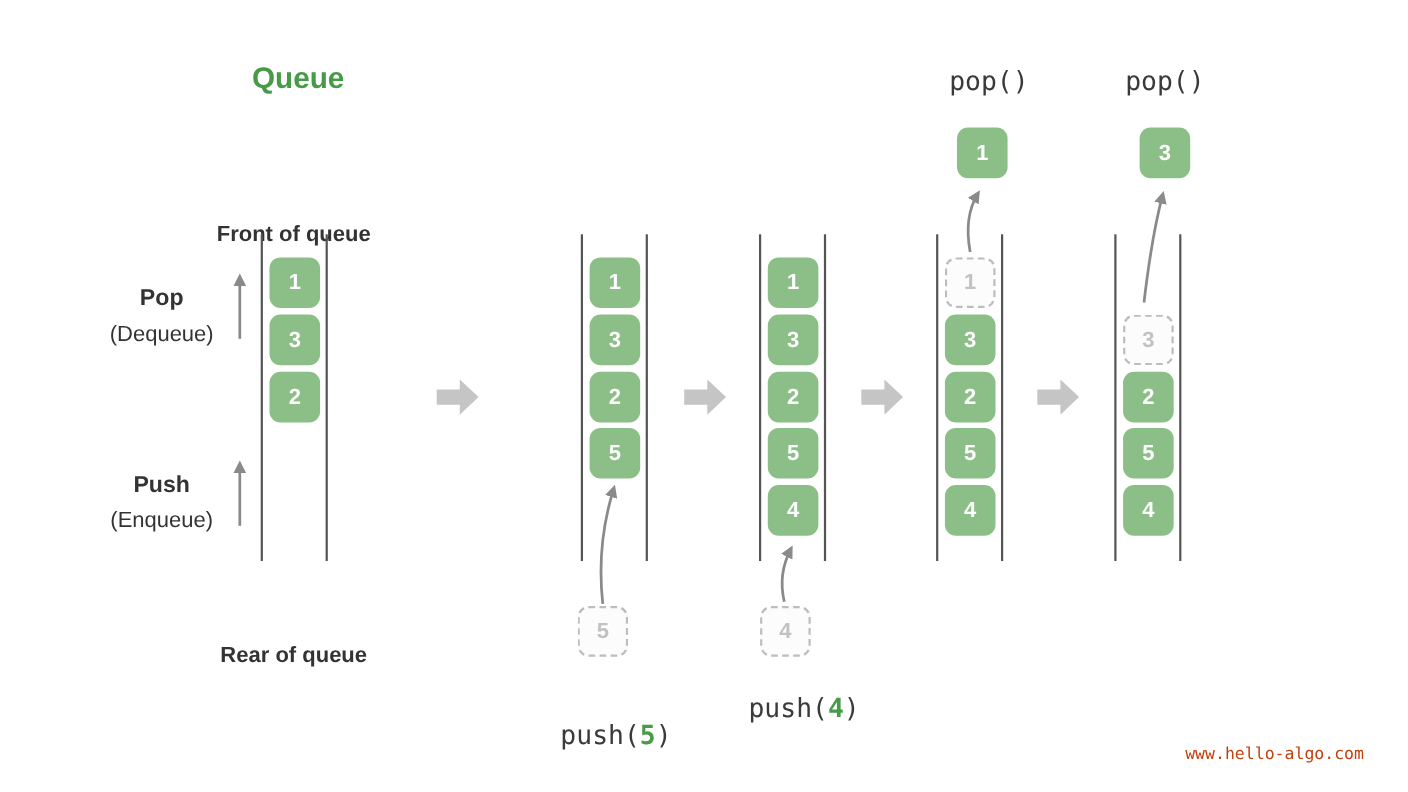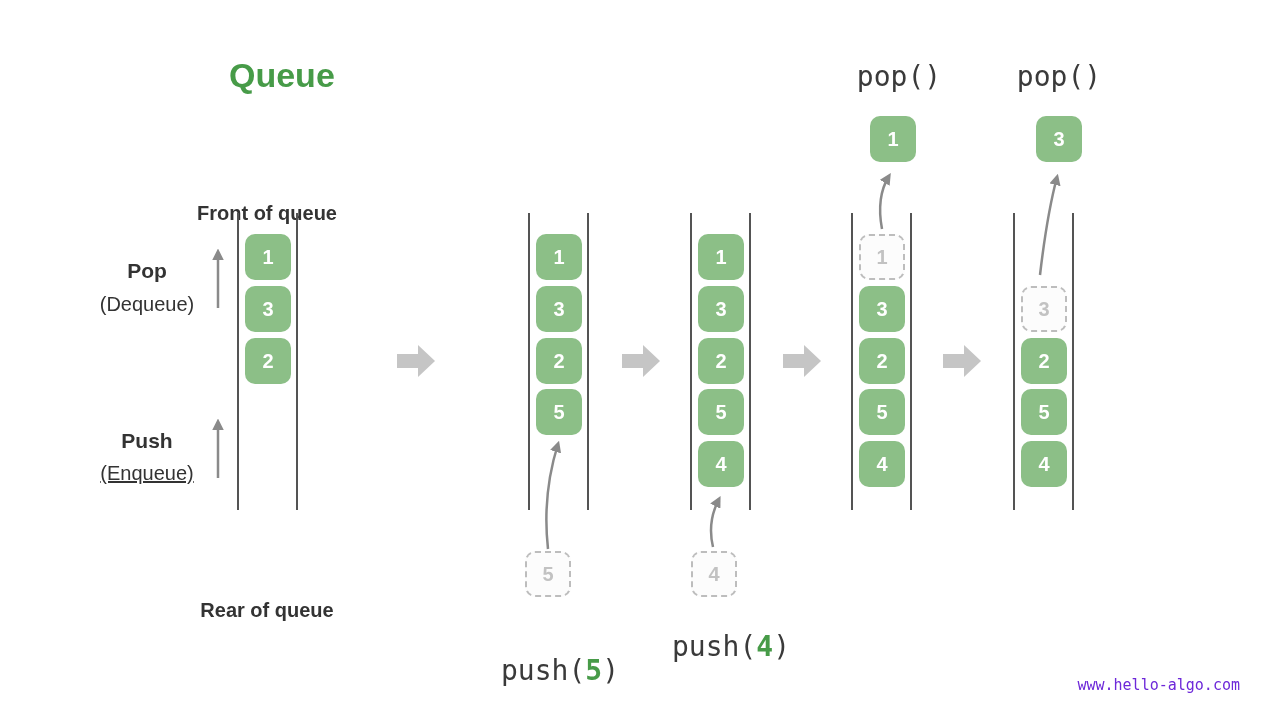--- a/index.html
+++ b/index.html
@@ -1,39 +1,39 @@
 <!DOCTYPE html>
 <html><head>
 <meta charset="utf-8">
 <style>
   html,body{margin:0;padding:0;background:#fff;}
   .canvas{position:relative;width:1280px;height:720px;background:#ffffff;
           font-family:"Liberation Sans",sans-serif;overflow:hidden;}
 
   
-  .title{position:absolute;left:229px;top:56px;font-size:34px;font-weight:700;color:#479b48;}
+  .title{position:absolute;left:229px;top:56px;font-size:27px;font-weight:700;color:#479b48;}
   .caption{position:absolute;width:200px;text-align:center;font-size:20px;font-weight:700;color:#333;margin-top:44px;}
   .caption.front{left:167px;top:158px;}
-  .caption.rear{left:167px;top:555px;}
+  .caption.rear{left:167px;top:541px;}
   .side{position:absolute;left:47px;width:200px;text-align:center;color:#333;}
   .side.bold{font-size:21px;font-weight:700;}
   .side.pop-t{top:259px;}
   .side.pop-s{top:293px;font-size:20px;}
   .side.push-t{top:429px;}
-  .side.push-s{top:462px;font-size:20px;text-decoration:underline;}
+  .side.push-s{top:462px;font-size:20px;}
 
-  .mono{position:absolute;font-family:"DejaVu Sans Mono",monospace;font-size:28px;color:#3a3a3a;}
+  .mono{position:absolute;font-family:"DejaVu Sans Mono",monospace;font-size:24px;color:#3a3a3a;}
   .oplabel{width:120px;text-align:center;}
   .pop4{left:839px;top:60px;}
   .pop5{left:999px;top:60px;}
   .push2{left:500px;top:654px;}
   .push3{left:671px;top:630px;}
   .opnum{color:#479b48;font-weight:700;}
   .watermark{position:absolute;right:40px;top:676px;font-family:"DejaVu Sans Mono",monospace;
-             font-size:15px;color:#6d28d9;}
+             font-size:15px;color:#c2410c;}
 
   
   .col{position:absolute;top:213px;height:297px;width:57px;
        border-left:2px solid #545454;border-right:2px solid #545454;}
   .col.c1{left:237px;} .col.c2{left:528px;} .col.c3{left:690px;} .col.c4{left:851px;} .col.c5{left:1013px;}
 
   .qbox{position:absolute;left:6px;width:46px;height:46px;box-sizing:border-box;border-radius:10px;
         background:#8cbf87;color:#fff;font-size:20px;font-weight:700;
         display:flex;align-items:center;justify-content:center;}
   .s0{top:21px}.s1{top:73px}.s2{top:125px}.s3{top:176px}.s4{top:228px}

